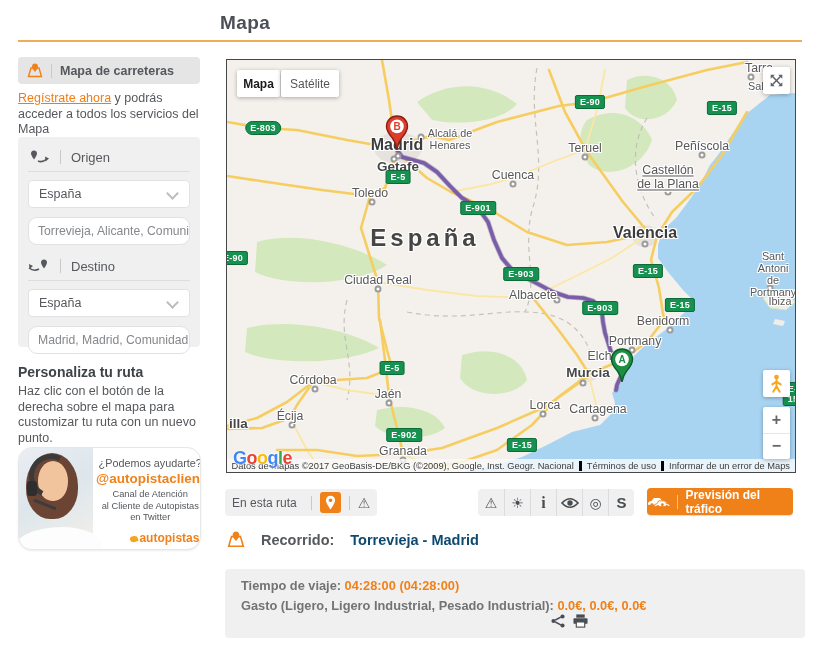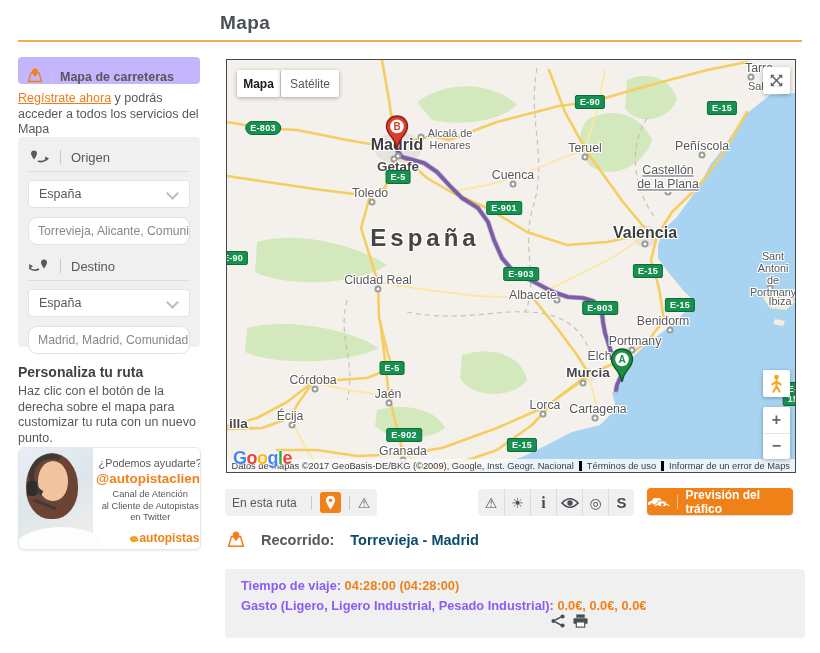--- a/index.html
+++ b/index.html
@@ -1,35 +1,35 @@
 <!DOCTYPE html>
 <html><head>
 <meta charset="utf-8">
 <style>
   html,body{margin:0;padding:0;background:#fff;}
   #page{position:relative;width:820px;height:653px;background:#fff;font-family:"Liberation Sans",sans-serif;overflow:hidden;}
   
   .page-title{position:absolute;left:220px;top:12px;font-size:19px;font-weight:bold;color:#4a4e57;letter-spacing:.4px;}
   .title-rule{position:absolute;left:18px;top:40px;width:784px;height:2px;background:#edae55;}
   
-  .sb-header{position:absolute;left:18px;top:57px;width:182px;height:27px;background:#c4b5fd;border-radius:4px;display:flex;align-items:flex-end;padding:0 0 0 9px;box-sizing:border-box;}
+  .sb-header{position:absolute;left:18px;top:57px;width:182px;height:27px;background:#e5e5e5;border-radius:4px;display:flex;align-items:center;padding:0 0 0 9px;box-sizing:border-box;}
   .vsep{width:1px;height:14px;background:#c9c9cb;margin:0 8px;}
   .sb-header .lbl{font-size:12.5px;color:#55585c;font-weight:bold;}
   .register{position:absolute;left:18px;top:91px;width:186px;font-size:12.5px;color:#55585c;line-height:15.5px;}
   .register a{color:#ef7d17;text-decoration:underline;cursor:pointer;}
   .form-panel{position:absolute;left:18px;top:137px;width:182px;height:210px;background:#f0f0f1;border-radius:4px;box-sizing:border-box;padding:10px;}
   .fhead{display:flex;align-items:center;height:20px;}
   .fhead .lbl{font-size:13px;color:#55585c;margin-left:2px;}
   .frule{border-bottom:1px solid #dddddf;margin:4px 0 8px 0;}
   .select{position:relative;background:#fff;border:1px solid #e2e2e4;border-radius:4px;height:26px;display:flex;align-items:center;padding:0 10px;font-size:12.5px;color:#55585c;margin-bottom:9px;cursor:pointer;}
   .chev{position:absolute;right:12px;top:8px;width:7px;height:7px;border-right:2px solid #bcbcbe;border-bottom:2px solid #bcbcbe;transform:rotate(45deg);}
   .tinput{background:#fff;border:1px solid #e2e2e4;border-radius:9px;height:26px;line-height:26px;padding:0 9px;font-size:12.2px;color:#85888c;white-space:nowrap;overflow:hidden;margin-bottom:11px;cursor:text;}
   .pers-title{position:absolute;left:18px;top:364px;font-size:14px;font-weight:bold;color:#3e4347;}
   .pers-text{position:absolute;left:18px;top:384px;width:188px;font-size:12.5px;color:#55585c;line-height:15.5px;}
-  .banner{position:absolute;left:18px;top:447px;width:181px;height:101px;background:#fff;border:1px solid #e7e7e7;border-radius:6px;box-shadow:0 1px 2px rgba(0,0,0,.08);display:flex;overflow:hidden;cursor:pointer;}
+  .banner{position:absolute;left:18px;top:447px;width:181px;height:101px;background:#fff;border:1px solid #e7e7e7;border-radius:14px;box-shadow:0 1px 2px rgba(0,0,0,.08);display:flex;overflow:hidden;cursor:pointer;}
   .photo{position:relative;width:74px;flex:none;background:linear-gradient(150deg,#e9eef3 0%,#dde6ec 45%,#f3f0e9 100%);}
   .hair{position:absolute;left:7px;top:5px;width:52px;height:66px;background:#6b4434;border-radius:50% 50% 46% 46%;}
   .face{position:absolute;left:19px;top:13px;width:30px;height:40px;background:#f2c49e;border-radius:50% 50% 48% 48%;}
   .band{position:absolute;left:10px;top:6px;width:44px;height:44px;border:5px solid transparent;border-left:5px solid #3a3a3a;border-top:5px solid #3a3a3a;border-radius:50%;transform:rotate(-18deg);box-sizing:border-box;}
   .earcup{position:absolute;left:8px;top:33px;width:10px;height:15px;background:#2e2e2e;border-radius:3px;}
   .mic{position:absolute;left:14px;top:55px;width:24px;height:3px;background:#3c3c3c;border-radius:2px;transform:rotate(22deg);}
   .shoulder{position:absolute;left:-6px;bottom:-4px;width:120%;height:26px;background:#fdfdfd;border-radius:55% 45% 0 0/90% 70% 0 0;}
   .banner-text{flex:1;padding:9px 5px 5px 3px;text-align:center;}
   .bq{font-size:10.8px;color:#55585c;}
   .bhandle{font-size:13.5px;font-weight:bold;color:#f08119;margin:2px 0 3px;}
@@ -74,21 +74,21 @@
   .ic.b{font-weight:bold;font-size:15px;}
   .ic.serif{font-family:"Liberation Serif",serif;font-weight:bold;font-size:16px;}
   .traffic-btn{position:absolute;left:647px;top:488px;width:146px;height:27px;background:#f08119;border-radius:4px;color:#fff;display:flex;align-items:center;justify-content:center;gap:7px;font-size:12px;font-weight:bold;cursor:pointer;box-shadow:0 1px 1px rgba(0,0,0,.15);}
   .traffic-btn .wsep{width:1px;height:14px;background:rgba(255,255,255,.5);}
   
   .recorrido{position:absolute;left:227px;top:531px;display:flex;align-items:center;gap:16px;}
   .recorrido .lbl{font-size:14.5px;font-weight:bold;color:#55585c;}
   .recorrido .val{font-size:14.5px;font-weight:bold;color:#0c4a6e;}
   .details{position:absolute;left:225px;top:569px;width:580px;height:69px;background:#f0f0f1;border-radius:4px;box-sizing:border-box;padding:9px 0 0 16px;}
   .drow{height:19.5px;font-size:12.8px;}
-  .drow .lbl{font-weight:bold;color:#8b5cf6;}
+  .drow .lbl{font-weight:bold;color:#737373;}
   .drow .val{font-weight:bold;color:#f08119;}
   .dicons{position:absolute;left:326px;top:45px;display:flex;gap:8px;align-items:center;}
   .dicons span{cursor:pointer;display:inline-flex;}
 </style>
 </head>
 <body>
 
 <div id="page">
 
   <div class="page-title">Mapa</div>
@@ -280,21 +280,21 @@
         <div class="city c-md la" style="left: 518px; top: 9px;">Tarra</div>
         <div class="city c-sm la" style="left: 521px; top: 27px;">Salo</div>
         <div class="dot" style="left: 543px; top: 228px;"></div>
         <div class="city c-sm" style="left: 546px; top: 215px;">Sant Antoni
 de Portmany</div>
         <div class="city c-sm" style="left: 553px; top: 242px;">Ibiza</div>
         <div class="rbadge" style="left: 36px; top: 68px; border-radius: 7px;">E-803</div>
         <div class="rbadge" style="left: 363px; top: 42px;">E-90</div>
         <div class="rbadge" style="left: 6px; top: 198px;">E-90</div>
         <div class="rbadge" style="left: 171px; top: 117px;">E-5</div>
-        <div class="rbadge" style="left: 277px; top: 148px;">E-901</div>
+        <div class="rbadge" style="left: 251px; top: 148px;">E-901</div>
         <div class="rbadge" style="left: 294px; top: 214px;">E-903</div>
         <div class="rbadge" style="left: 373px; top: 248px;">E-903</div>
         <div class="rbadge" style="left: 495px; top: 48px;">E-15</div>
         <div class="rbadge" style="left: 421px; top: 211px;">E-15</div>
         <div class="rbadge" style="left: 453px; top: 245px;">E-15</div>
         <div class="rbadge" style="left: 165px; top: 308px;">E-5</div>
         <div class="rbadge" style="left: 177px; top: 375px;">E-902</div>
         <div class="rbadge" style="left: 295px; top: 385px;">E-15</div>
         <div class="rbadge" style="left: 566px; top: 334px;">E-15</div>
         <div class="marker" style="left: 383px; top: 288px;"><svg width="24" height="36" viewBox="0 0 24 36">

